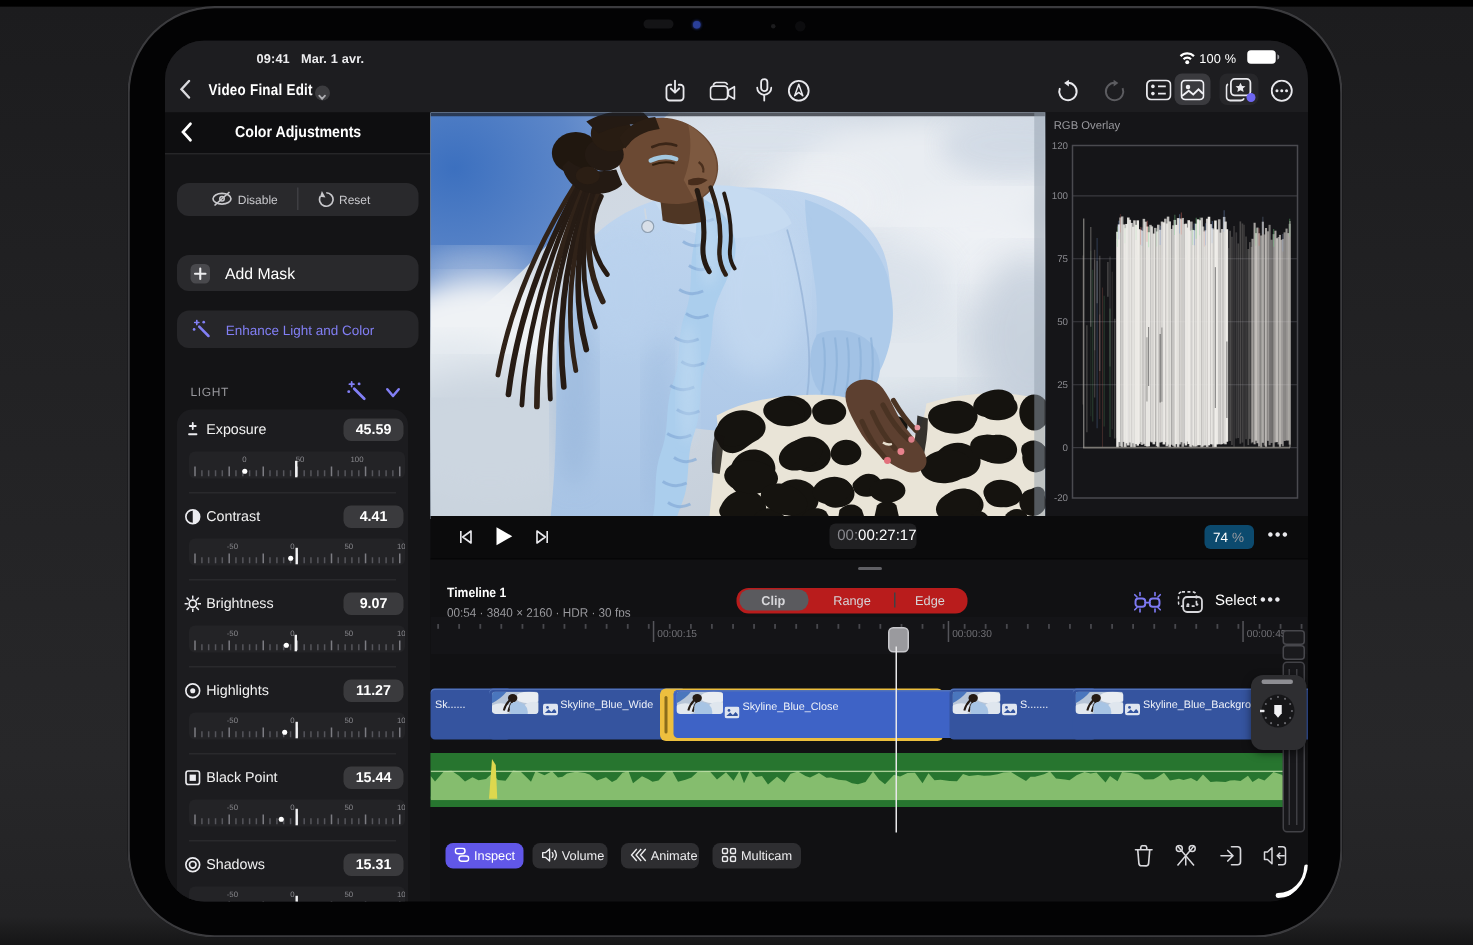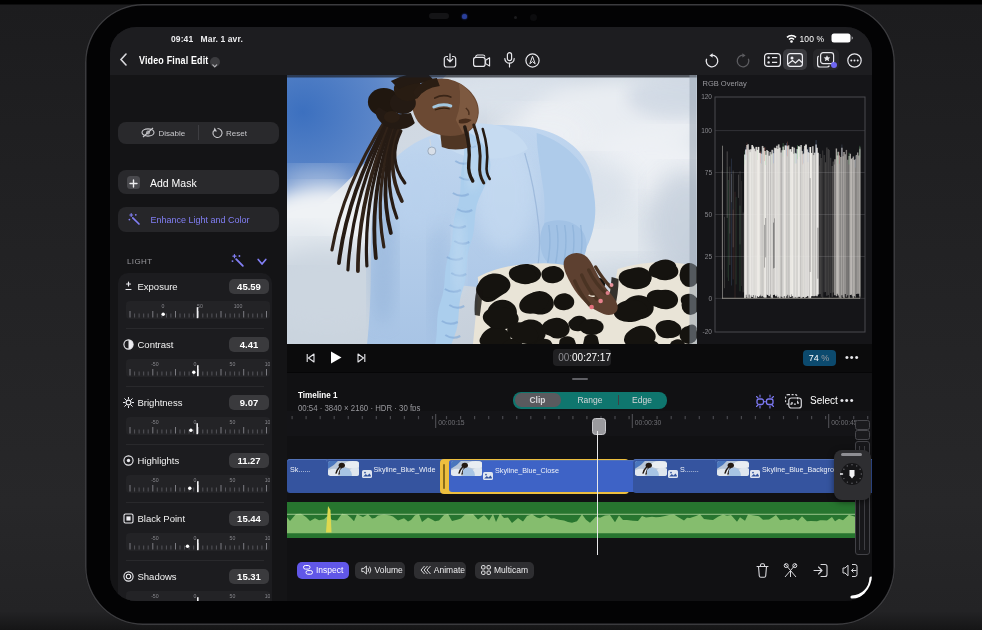--- a/index.html
+++ b/index.html
@@ -31,21 +31,21 @@
 #transport{position:absolute;left:177.5px;top:317px;width:584.5px;height:28.5px;background:#0b0b0c;}
 #tcode{position:absolute;left:266px;top:5px;width:58px;height:17px;background:#202022;border-radius:4px;text-align:right;line-height:17px;font-size:10px;color:#fff;}
 #zoompct{position:absolute;left:515.5px;top:6px;width:33px;height:16px;background:#0c4a6e;border-radius:4px;text-align:center;line-height:16px;font-size:9px;color:#fff;}
 
 #scope{position:absolute;left:587px;top:48px;width:175px;height:269px;background:#151518;}
 #scope .ttl{position:absolute;left:6px;top:4px;color:#9a9a9f;font-size:7.5px;}
 
 #timeline{position:absolute;left:177.5px;top:345.5px;width:584.5px;height:228.5px;background:#111113;border-top:1.5px solid #060607;box-sizing:border-box;}
 #tlhead .tname{position:absolute;left:11px;top:17px;color:#fff;font-size:9px;font-weight:bold;transform:scaleX(0.9);transform-origin:0 0;}
 #tlhead .tsub{position:absolute;left:11px;top:30px;color:#98989d;font-size:8.5px;transform:scaleX(0.92);transform-origin:0 0;}
-#segctl{position:absolute;left:226px;top:18.5px;width:154px;height:17px;background:#0f766e;border-radius:8px;}
+#segctl{position:absolute;left:204px;top:18.5px;width:154px;height:17px;background:#b91c1c;border-radius:8px;}
 #segctl .seg{position:absolute;top:1.5px;height:14px;line-height:14px;font-size:8.5px;color:#d6d6d9;text-align:center;}
 #segclip{left:1.5px;width:46px;background:#5a5a5e;border-radius:6.5px;color:#fff;font-weight:bold;}
 #selecttxt{position:absolute;left:523px;top:22px;color:#fff;font-size:10px;}
 .clip{position:absolute;top:0;height:34.5px;background:#35549f;border-radius:3px;overflow:hidden;box-shadow:inset 0 1px 0 #5272b8;padding-left:20px;}
 .clip .nm{position:absolute;top:6px;color:#eef1f8;font-size:7.2px;white-space:nowrap;}
 .thumb{position:absolute;left:2px;top:2px;width:31.5px;height:15.5px;border-radius:2.5px;overflow:hidden;}
 .picoicon{position:absolute;top:5.5px;width:10px;height:8px;}
 #audiotrk{position:absolute;left:0;top:128.5px;width:572.5px;height:36px;background:#2c7c35;overflow:hidden;}
 .btn{position:absolute;top:0;height:17px;background:#2e2e31;border-radius:5px;color:#ededef;font-size:8.5px;line-height:17px;}
 </style>
@@ -130,20 +130,26 @@
       <div style="position:absolute;left:18px;top:13px;width:6px;height:6px;border-radius:50%;background:#6e66f0;"></div>
     </div>
     <svg class="abs" style="left:737px;top:26px" width="15" height="15" viewBox="0 0 15 15">
       <circle cx="7.5" cy="7.5" r="6.7" fill="none" stroke="#e8e8ec" stroke-width="1.2"></circle>
       <circle cx="4.3" cy="7.5" r="1" fill="#e8e8ec"></circle>
         <circle cx="7.5" cy="7.5" r="1" fill="#e8e8ec"></circle>
         <circle cx="10.7" cy="7.5" r="1" fill="#e8e8ec"></circle>
     </svg>
 
     <div id="lpanel">
+      <div id="lphead">
+        <svg class="abs" style="left:10px;top:6px" width="9" height="14" viewBox="0 0 9 14">
+            <path d="M7 1.5 L2 7 L7 12.5" stroke="#fff" stroke-width="1.8" fill="none" stroke-linecap="round"></path>
+          </svg>
+        <div class="t">Color Adjustments</div>
+      </div>
 
       <div class="card" style="top:47.5px;height:21.5px;">
         <div class="abs" style="left:80.5px;top:3px;width:1px;height:15px;background:#3e3e42;"></div>
         <svg class="abs" style="left:23px;top:5px" width="14" height="11" viewBox="0 0 14 11">
           <ellipse cx="7" cy="5.5" rx="6" ry="3.6" fill="none" stroke="#c8c8cc" stroke-width="1.1"></ellipse>
           <circle cx="7" cy="5.5" r="1.5" fill="none" stroke="#c8c8cc" stroke-width="1"></circle>
           <path d="M2 10 L12 1" stroke="#c8c8cc" stroke-width="1.1"></path>
         </svg>
         <div class="ctext abs" style="left:41px;top:6.5px;text-align:right;">Disable</div>
         <svg class="abs" style="left:94px;top:5px" width="11" height="12" viewBox="0 0 11 12">

